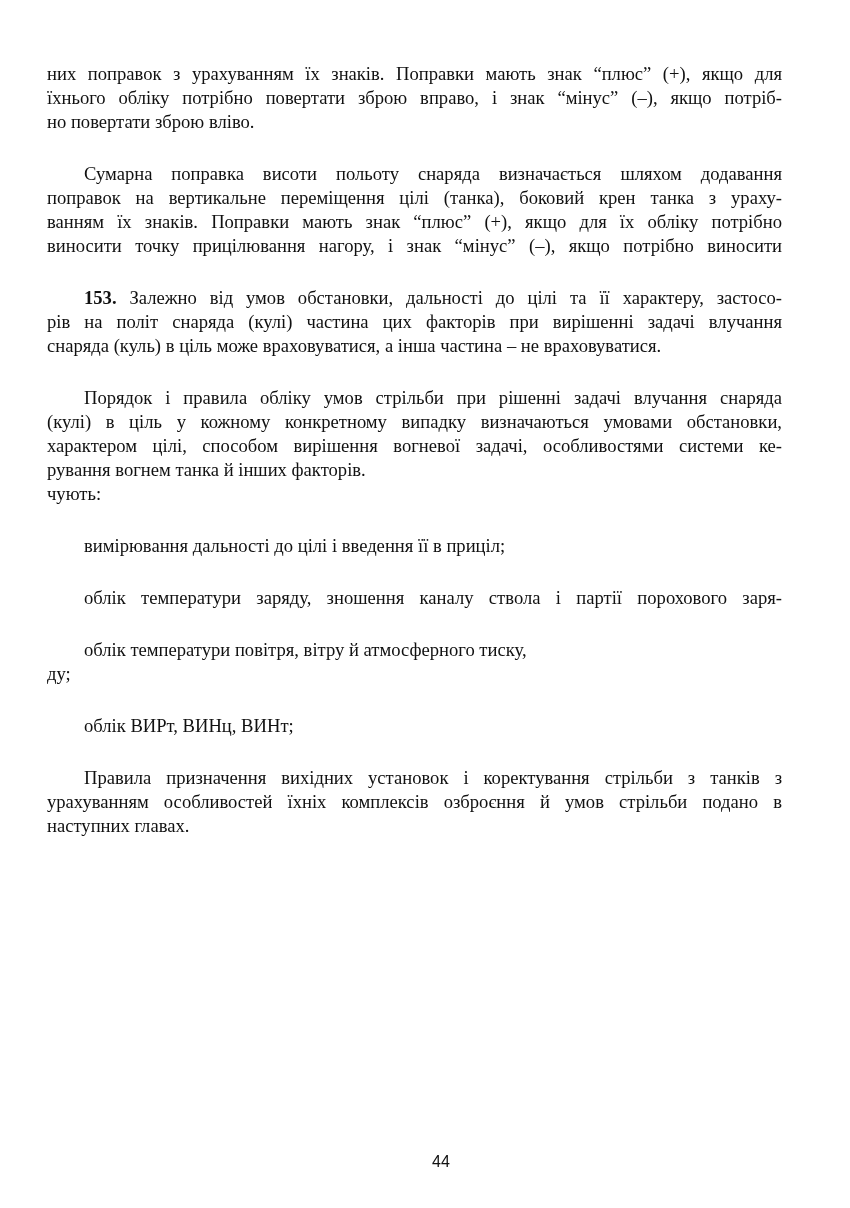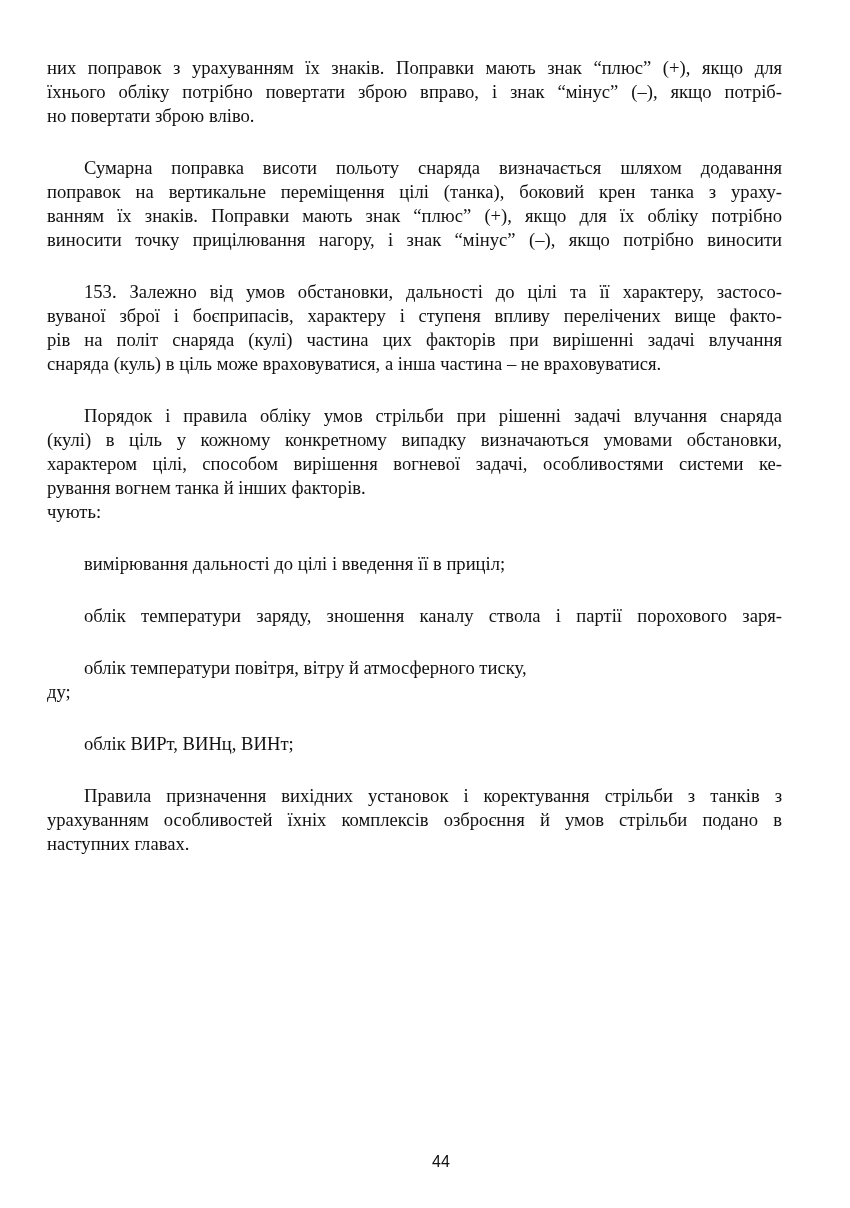--- a/index.html
+++ b/index.html
@@ -11,42 +11,42 @@
       width: 850px;
       height: 1208px;
       position: relative;
       overflow: hidden;
       font-family: "Liberation Serif", serif;
       color: #111111;
     }
     .page-body {
       position: absolute;
       left: 47px;
-      top: 56px;
+      top: 62px;
       width: 735px;
     }
     .line {
       display: block;
       font-size: 18.6px;
       line-height: 24px;
       height: 24px;
       white-space: nowrap;
       text-align: justify;
       text-align-last: justify;
     }
     .line.last {
       text-align-last: left;
     }
     .line.indent {
       padding-left: 37px;
       width: calc(100% - 37px);
       margin-top: 28px;
     }
     .line .num {
-      font-weight: normal;
+      font-weight: bold;
     }
     .page-number {
       position: absolute;
       left: 16px;
       width: 850px;
       top: 1152px;
       text-align: center;
       font-family: Liberation Sans, sans-serif;
       font-size: 16px;
       line-height: 20px;
@@ -58,21 +58,20 @@
 
 <div class="page-body" id="page-body">
     <div class="line"><span>них поправок з урахуванням їх знаків. Поправки мають знак “плюс” (+), якщо для</span></div>
     <div class="line"><span>їхнього обліку потрібно повертати зброю вправо, і знак “мінус” (–), якщо потріб-</span></div>
     <div class="line last"><span>но повертати зброю вліво.</span></div>
     <div class="line indent"><span>Сумарна поправка висоти польоту снаряда визначається шляхом додавання</span></div>
     <div class="line"><span>поправок на вертикальне переміщення цілі (танка), боковий крен танка з ураху-</span></div>
     <div class="line"><span>ванням їх знаків. Поправки мають знак “плюс” (+), якщо для їх обліку потрібно</span></div>
     <div class="line"><span>виносити точку прицілювання нагору, і знак “мінус” (–), якщо потрібно виносити</span></div>
     <div class="line indent"><span class="num">153.</span><span> Залежно від умов обстановки, дальності до цілі та її характеру, застосо-</span></div>
-    <div class="line"><span>вуваної зброї і боєприпасів, характеру і ступеня впливу перелічених вище факто-</span></div>
     <div class="line"><span>рів на політ снаряда (кулі) частина цих факторів при вирішенні задачі влучання</span></div>
     <div class="line last"><span>снаряда (куль) в ціль може враховуватися, а інша частина – не враховуватися.</span></div>
     <div class="line indent"><span>Порядок і правила обліку умов стрільби при рішенні задачі влучання снаряда</span></div>
     <div class="line"><span>(кулі) в ціль у кожному конкретному випадку визначаються умовами обстановки,</span></div>
     <div class="line"><span>характером цілі, способом вирішення вогневої задачі, особливостями системи ке-</span></div>
     <div class="line last"><span>рування вогнем танка й інших факторів.</span></div>
     <div class="line last"><span>чують:</span></div>
     <div class="line indent last"><span>вимірювання дальності до цілі і введення її в приціл;</span></div>
     <div class="line indent"><span>облік температури заряду, зношення каналу ствола і партії порохового заря-</span></div>
     <div class="line indent last"><span>облік температури повітря, вітру й атмосферного тиску,</span></div>

